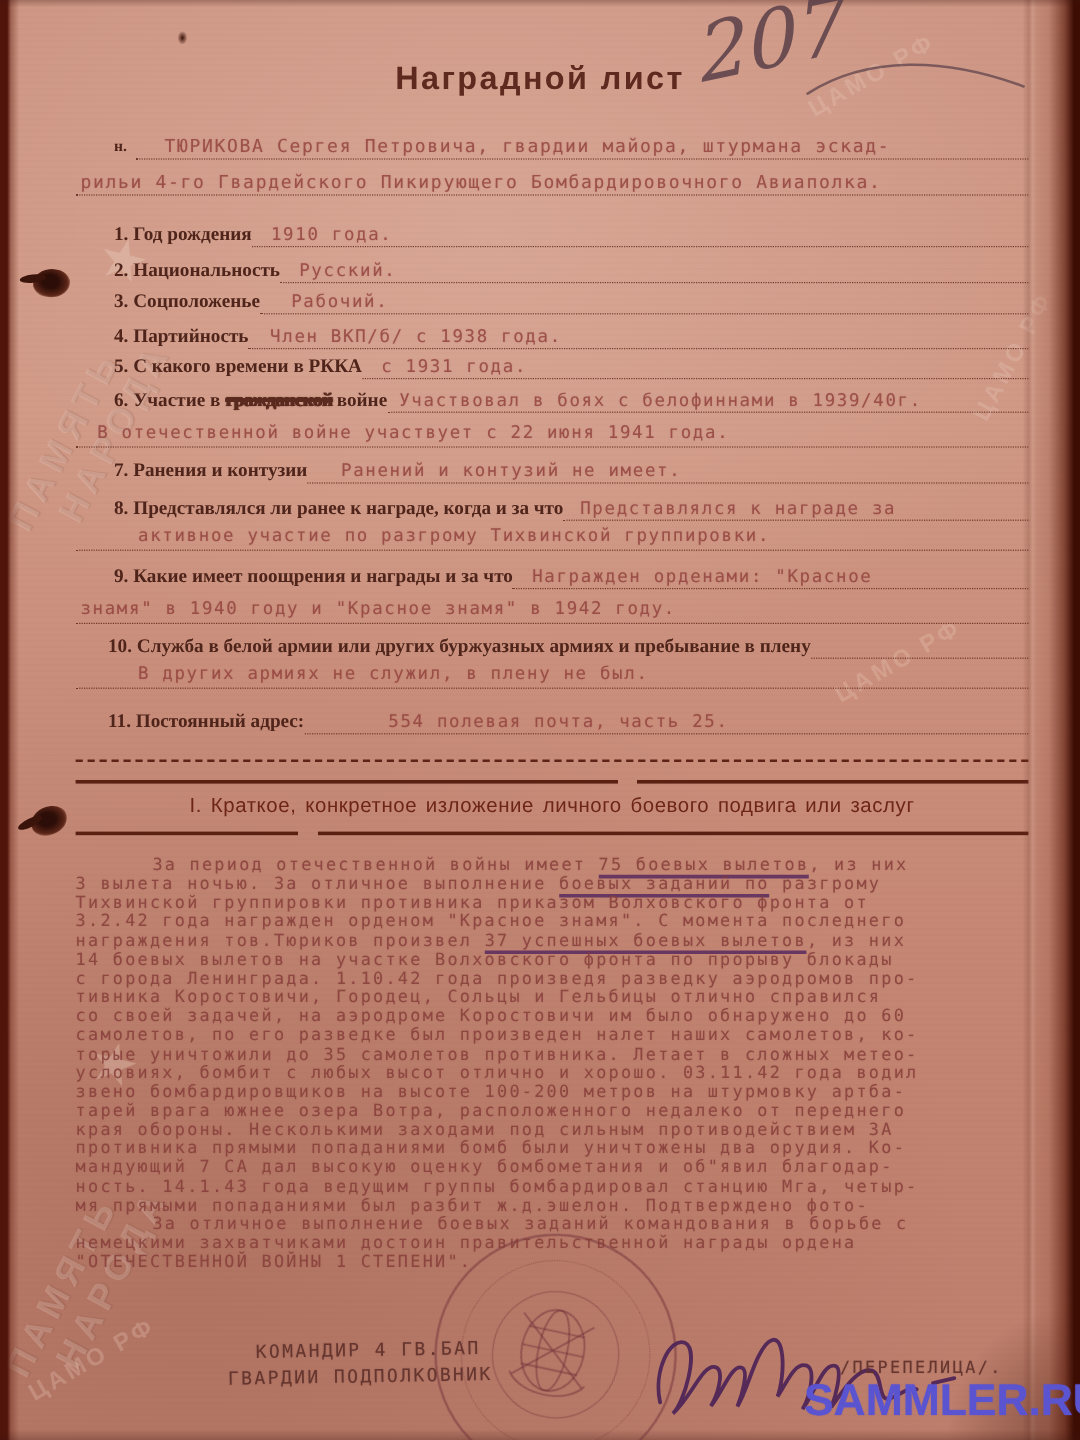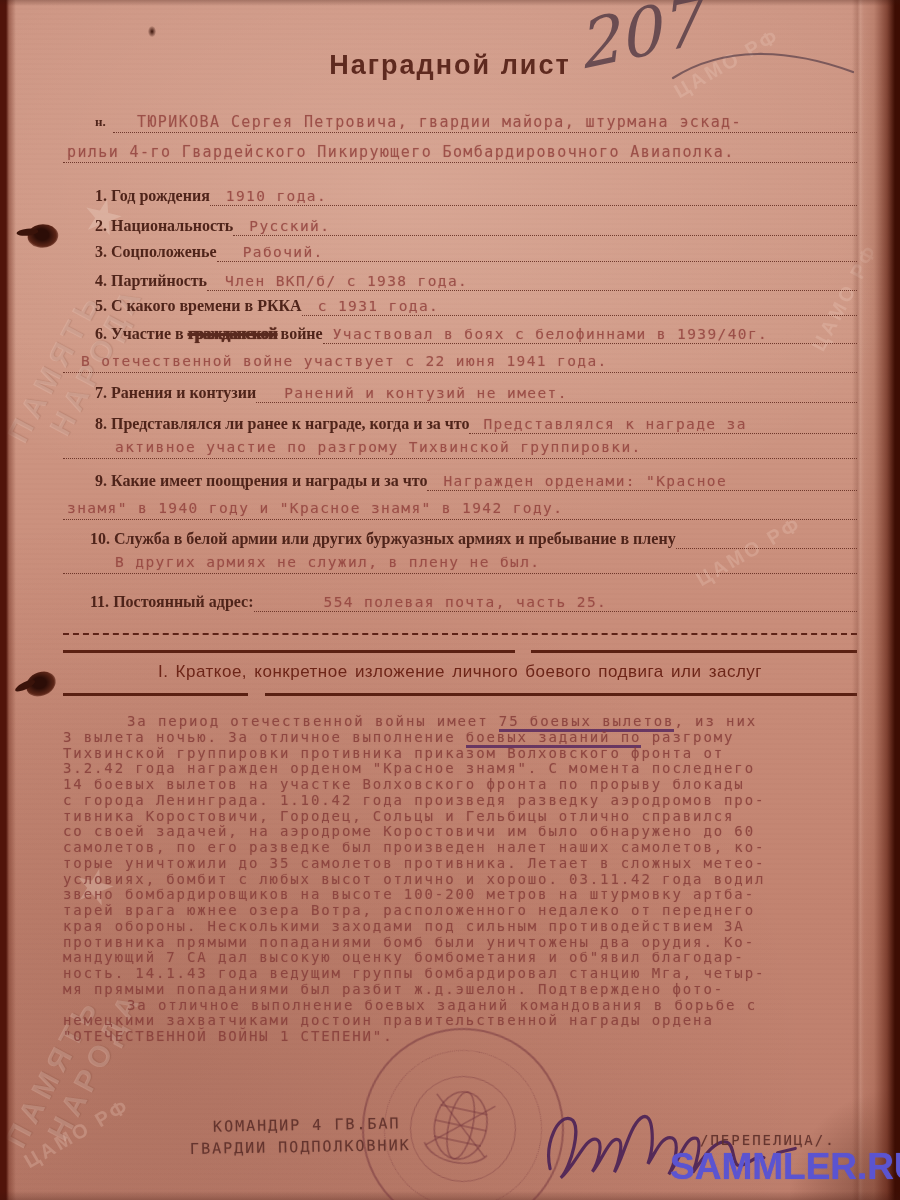--- a/index.html
+++ b/index.html
@@ -196,20 +196,21 @@
         <path d="M66,70 L126,122 M126,70 L66,122"></path>
       </g>
     </svg>
   </div>
 
   <div class="abs body-text">
       <div class="bline indent"><span>За период отечественной войны имеет </span><span class="pen-underline">75 боевых вылетов</span><span>, из них</span></div>
       <div class="bline"><span>3 вылета ночью. За отличное выполнение </span><span class="pen-underline">боевых заданий по</span><span> разгрому</span></div>
       <div class="bline"><span>Тихвинской группировки противника приказом Волховского фронта от</span></div>
       <div class="bline"><span>3.2.42 года награжден орденом "Красное знамя". С момента последнего</span></div>
+      <div class="bline"><span>награждения тов.Тюриков произвел </span><span class="pen-underline">37 успешных боевых вылетов</span><span>, из них</span></div>
       <div class="bline"><span>14 боевых вылетов на участке Волховского фронта по прорыву блокады</span></div>
       <div class="bline"><span>с города Ленинграда. 1.10.42 года произведя разведку аэродромов про-</span></div>
       <div class="bline"><span>тивника Коростовичи, Городец, Сольцы и Гельбицы отлично справился</span></div>
       <div class="bline"><span>со своей задачей, на аэродроме Коростовичи им было обнаружено до 60</span></div>
       <div class="bline"><span>самолетов, по его разведке был произведен налет наших самолетов, ко-</span></div>
       <div class="bline"><span>торые уничтожили до 35 самолетов противника. Летает в сложных метео-</span></div>
       <div class="bline"><span>условиях, бомбит с любых высот отлично и хорошо. 03.11.42 года водил</span></div>
       <div class="bline"><span>звено бомбардировщиков на высоте 100-200 метров на штурмовку артба-</span></div>
       <div class="bline"><span>тарей врага южнее озера Вотра, расположенного недалеко от переднего</span></div>
       <div class="bline"><span>края обороны. Несколькими заходами под сильным противодействием ЗА</span></div>

